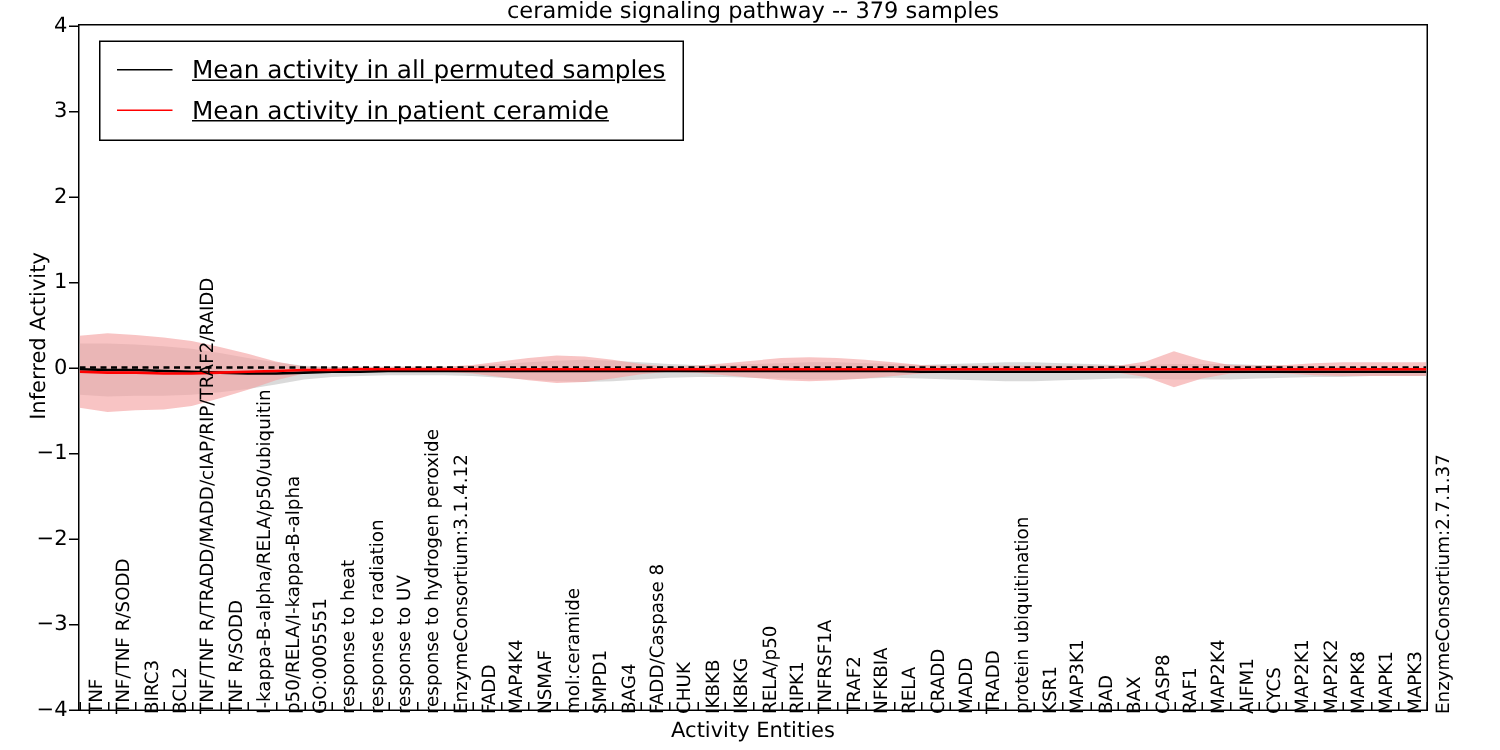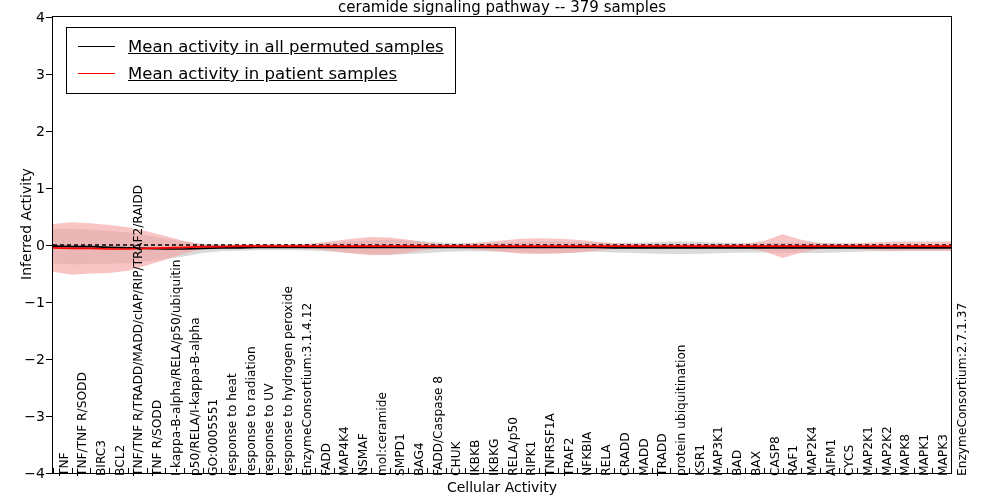--- a/index.html
+++ b/index.html
@@ -216,26 +216,26 @@
       <div class="xtick-mark" style="left: 842.875px;"></div>
       <div class="xtick-label" style="left: 847.475px; top: 2px;">MAPK8</div>
       <div class="xtick-mark" style="left: 861.583px;"></div>
       <div class="xtick-label" style="left: 866.183px; top: 2px;">MAPK1</div>
       <div class="xtick-mark" style="left: 880.292px;"></div>
       <div class="xtick-label" style="left: 884.892px; top: 2px;">MAPK3</div>
       <div class="xtick-mark" style="left: 899px;"></div>
       <div class="xtick-label" style="left: 903.6px; top: 2px;">EnzymeConsortium:2.7.1.37</div>
     </div>
 
-  <div id="x-axis-label">Cellular Activity</div>
+  <div id="x-axis-label">Activity Entities</div>
 
   <div id="legend">
     <div class="legend-row">
       <span class="legend-swatch"></span>
       <span class="legend-text">Mean activity in all permuted samples</span>
     </div>
     <div class="legend-row">
       <span class="legend-swatch red"></span>
-      <span class="legend-text">Mean activity in patient samples</span>
+      <span class="legend-text">Mean activity in patient ceramide</span>
     </div>
   </div>
 
 </div>
 
 </body></html>

